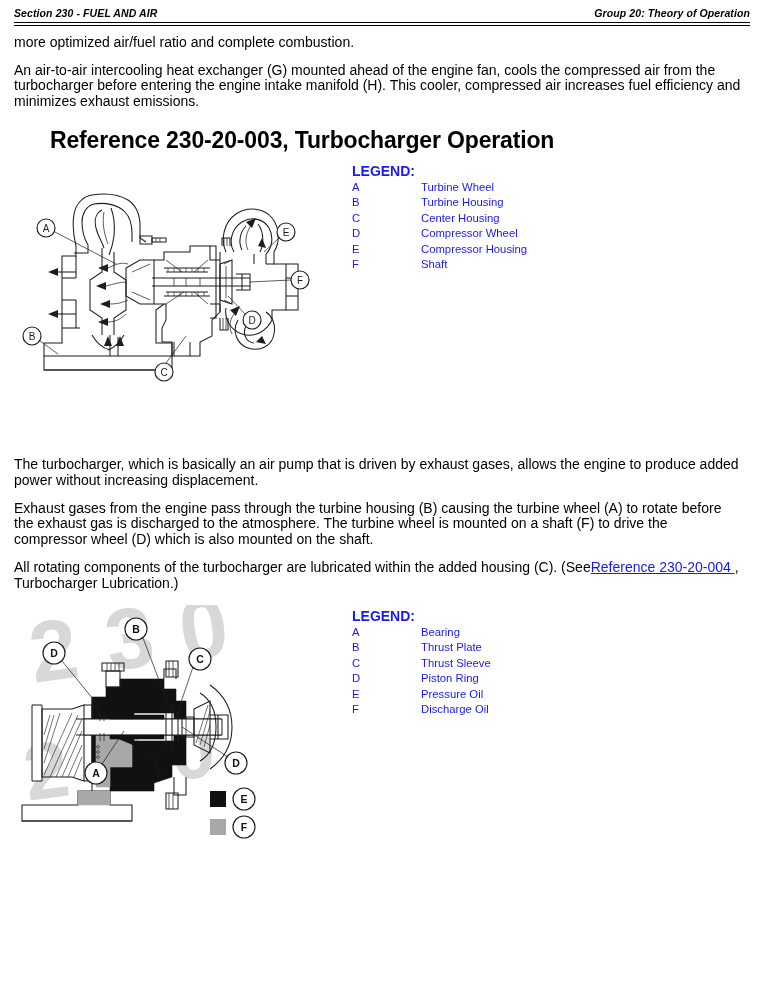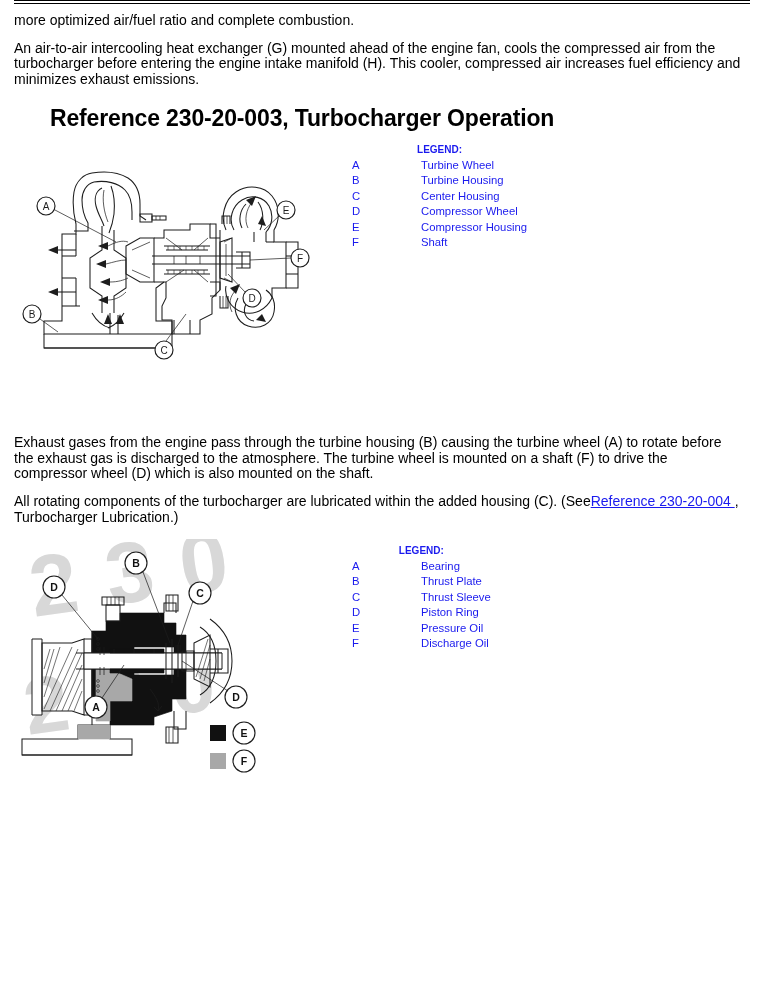--- a/index.html
+++ b/index.html
@@ -85,23 +85,22 @@
   .legend {
     flex: 0 0 auto;
     margin-left: 8px;
     padding-top: 4px;
     color: #1a1aee;
     font-size: 11.3px;
     line-height: 15.5px;
   }
   .legend-title {
     font-weight: bold;
-    font-size: 10px;
+    font-size: 14px;
     margin-bottom: 0px;
-    text-align: center;
   }
   .legend-table { border-collapse: collapse; }
   .legend-table td {
     padding: 0;
     line-height: 15.5px;
     vertical-align: top;
     white-space: nowrap;
   }
   .legend-key { width: 69px; }
 
@@ -134,20 +133,24 @@
   .fillblack { fill: #111111; stroke: #111111; stroke-width: 0.6; }
   .fillgray  { fill: #a8a8a8; stroke: #a8a8a8; stroke-width: 0.6; }
   .fillwhite { fill: #ffffff; stroke: #1d1d1d; stroke-width: 1.0; }
   .hatch-lines { stroke: #1d1d1d; stroke-width: 0.62; fill: none; }
 </style>
 </head>
 <body>
 
 <div class="page">
 
+  <div class="running-header">
+    <span>Section 230 - FUEL AND AIR</span>
+    <span>Group 20: Theory of Operation</span>
+  </div>
   <div class="rule-double"></div>
 
   <p class="body-text">more optimized air/fuel ratio and complete combustion.</p>
   <p class="body-text">An air-to-air intercooling heat exchanger (G) mounted ahead of the engine fan, cools the compressed air from the turbocharger before entering the engine intake manifold (H). This cooler, compressed air increases fuel efficiency and minimizes exhaust emissions.</p>
 
   <div class="figure-block">
     <div class="figure-title">Reference 230-20-003, Turbocharger Operation</div>
 
     <div class="figure-row">
       <div class="figure-art">
@@ -369,20 +372,21 @@
               <td class="legend-key">F</td>
               <td>Shaft</td>
             </tr>
           </tbody>
         </table>
       </div>
     </div>
   </div>
 
   <div style="margin-top:72px;">
+    <p class="body-text">The turbocharger, which is basically an air pump that is driven by exhaust gases, allows the engine to produce added power without increasing displacement.</p>
     <p class="body-text">Exhaust gases from the engine pass through the turbine housing (B) causing the turbine wheel (A) to rotate before the exhaust gas is discharged to the atmosphere. The turbine wheel is mounted on a shaft (F) to drive the compressor wheel (D) which is also mounted on the shaft.</p>
     <p class="body-text"><span>All rotating components of the turbocharger are lubricated within the added housing (C). (See</span><a class="doclink" href="#">Reference 230-20-004 </a><span>, Turbocharger Lubrication.)</span></p>
   </div>
 
   <div class="figure-block" style="margin-top:14px;">
 
     <div class="figure-row">
       <div class="figure-art">
         <svg width="330" height="250" viewBox="0 0 330 250">
 

